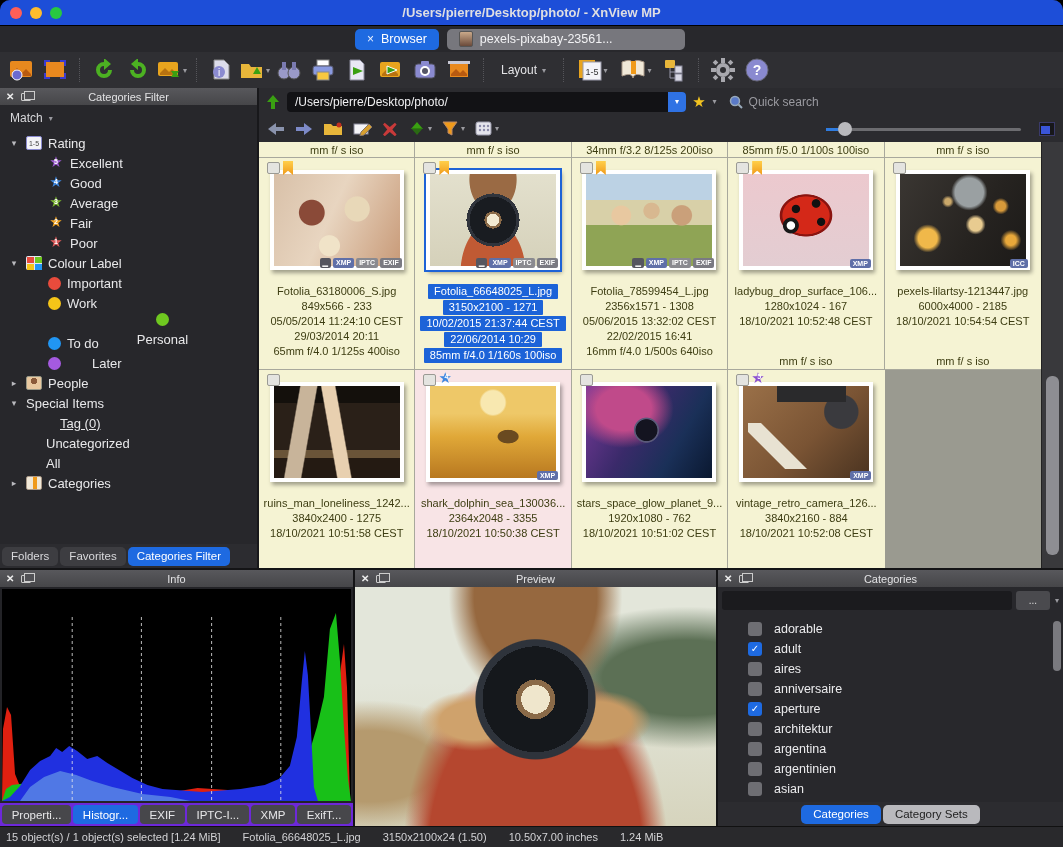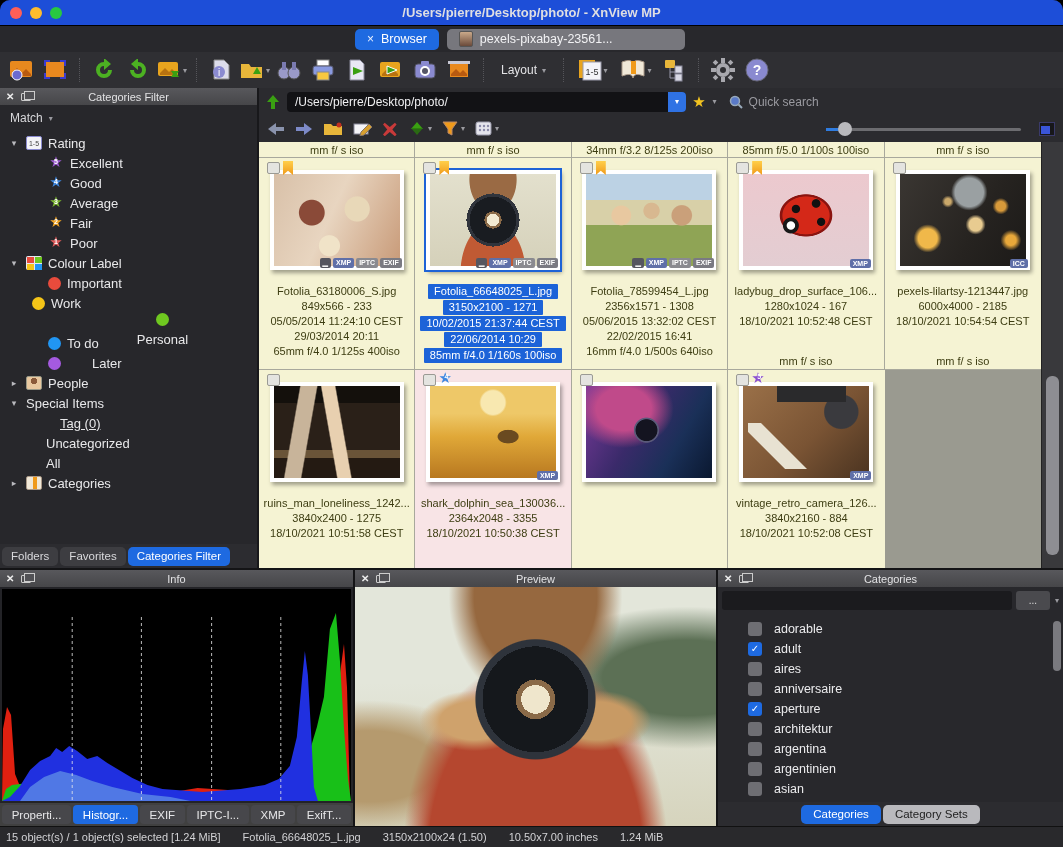--- a/index.html
+++ b/index.html
@@ -109,21 +109,21 @@
 
   
   .panels { height:258px; display:flex; flex:0 0 auto; border-top:2px solid #141416; }
   .panel { display:flex; flex-direction:column; min-width:0; }
   .p-info { width:355px; border-right:2px solid #141416; }
   .p-prev { width:363px; border-right:2px solid #141416; }
   .p-cat  { flex:1 1 auto; background:#28282c; }
   .pbody { flex:1 1 auto; min-height:0; position:relative; }
   .histo { position:absolute; inset:2px; background:#000; }
   .histo svg { width:100%; height:100%; }
-  .itabs { height:23px; display:flex; gap:2px; align-items:center; padding:1px 2px; background:#404040; flex:0 0 auto; }
+  .itabs { height:23px; display:flex; gap:2px; align-items:center; padding:1px 2px; background:#6d28d9; flex:0 0 auto; }
   .itab { flex:1 1 auto; height:19px; border-radius:4px; background:#47474b; color:#e6e6e8; font-size:11.5px; display:flex; align-items:center; justify-content:center; white-space:nowrap; overflow:hidden; }
   .itab.on { background:#1e6ae1; color:#fff; }
   .catsearch { height:26px; display:flex; align-items:center; gap:4px; padding:3px 4px; flex:0 0 auto; }
   .catfield { flex:1 1 auto; height:19px; background:#1b1b1e; border-radius:3px; }
   .catmore { width:34px; height:19px; background:#4a4a4e; border-radius:3px; color:#ddd; font-size:10px; display:flex; align-items:center; justify-content:center; }
   .catlist { flex:1 1 auto; overflow:hidden; position:relative; padding-top:6px; }
   .catrow { height:20px; display:flex; align-items:center; gap:12px; padding-left:30px; color:#ececee; font-size:12.5px; }
   .ccb { width:14px; height:14px; border-radius:3px; background:#6e6e73; flex:0 0 auto; }
   .ccb.on { background:#1e6ae1; position:relative; }
   .ccb.on:before { content:"✓"; position:absolute; inset:0; color:#fff; font-size:10px; text-align:center; line-height:14px; }
@@ -366,21 +366,21 @@
               <span style="background: rgb(111, 200, 32);"></span>
               <span style="background: rgb(245, 197, 24);"></span>
               <span style="background: rgb(33, 150, 243);"></span>
             </span>
             <span>Colour Label</span>
           </div>
           <div class="trow" style="padding-left: 48px;">
             <span class="dot" style="background: rgb(232, 75, 60);"></span>
             <span>Important</span>
           </div>
-          <div class="trow" style="padding-left: 32px;">
+          <div class="trow" style="padding-left: 48px;">
             <span class="dot" style="background: rgb(245, 197, 24);"></span>
             <span>Work</span>
           </div>
           <div class="trow" style="padding-left: 68px; flex-direction: column;">
             <span class="dot" style="background: rgb(111, 200, 32);"></span>
             <span>Personal</span>
           </div>
           <div class="trow" style="padding-left: 48px;">
             <span class="dot" style="background: rgb(33, 150, 243);"></span>
             <span>To do</span>
@@ -665,20 +665,27 @@
                   <div class="gline exif">mm f/ s iso</div>
                 </div>
               </div>
               <div class="gcell">
                 <div class="thumbzone">
                   <span class="cbx"></span>
                   <div class="photo">
                     <div class="pimg img-space"></div>
                   </div>
                 </div>
+                <div class="glabels">
+                  <div class="gline">stars_space_glow_planet_9...</div>
+                  <div class="gline">1920x1080 - 762</div>
+                  <div class="gline">18/10/2021 10:51:02 CEST</div>
+                  <div class="gline">&nbsp;</div>
+                  <div class="gline exif">mm f/ s iso</div>
+                </div>
               </div>
               <div class="gcell">
                 <div class="thumbzone">
                   <span class="cbx"></span>
                   <span class="starbadge">
                     <span class="g" style="color: rgb(138, 79, 208);">★</span>
                     <span class="n">5</span>
                   </span>
                   <div class="photo">
                     <div class="pimg img-camera"></div>

